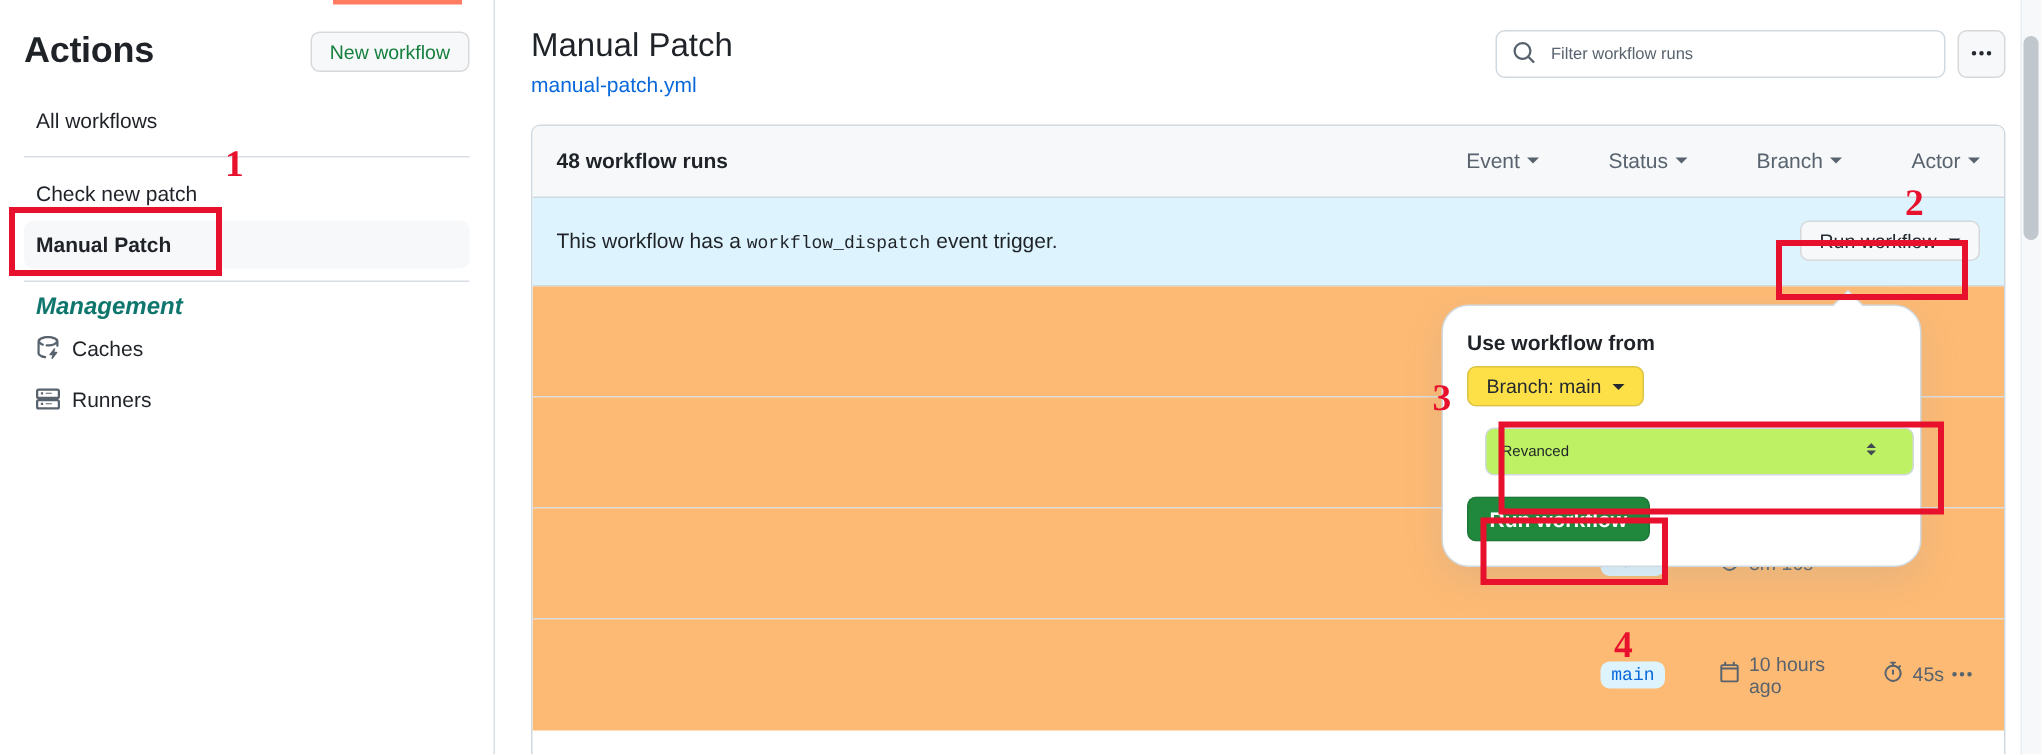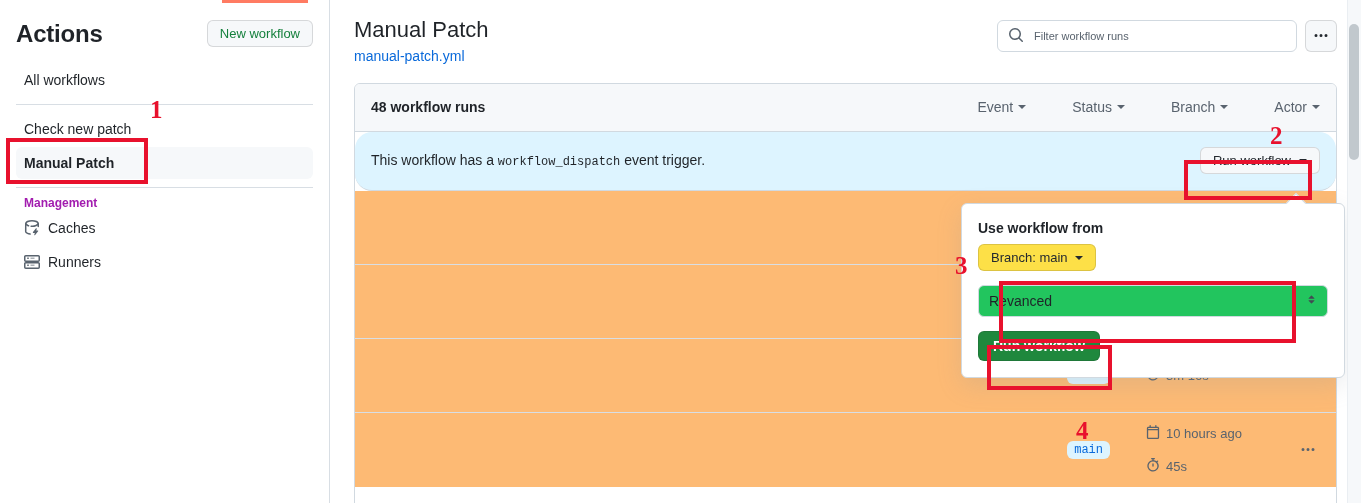--- a/index.html
+++ b/index.html
@@ -25,21 +25,21 @@
   #app { display:flex; width:1361px; height:503px; }
 
   
   #sidebar {
     width:330px; flex:0 0 330px; height:503px;
     border-right:1px solid #d8dee4;
     padding:0 16px;
     position:relative; background:#fff;
   }
   #sidebar-header {
-    display:flex; align-items:flex-start; justify-content:space-between;
+    display:flex; align-items:flex-end; justify-content:space-between;
     padding-top:20px; padding-bottom:4px;
   }
   #actions-title { font-size:24px; font-weight:600; letter-spacing:-.2px; }
   #new-workflow-btn {
     font-size:13px; padding:5px 12px;
     border:1px solid rgba(31,35,40,.15); border-radius:6px;
     background:#f6f8fa; color:#15803d; cursor:pointer; white-space:nowrap;
   }
   .nav-item {
     display:flex; align-items:center; gap:8px;
@@ -47,22 +47,22 @@
     border-radius:6px; font-size:14px; color:#1f2328;
     cursor:pointer; position:relative;
   }
   .nav-item.selected { background:#f6f8fa; font-weight:600; }
   .nav-item.selected::before {
     content:""; position:absolute; left:-9px; top:3px;
     width:3px; height:26px; border-radius:6px; background:#0969da;
   }
   .nav-divider { height:1px; background:#d8dee4; margin:8px 0; }
   .nav-section-title {
-    font-size:12px; font-weight:600; color:#a21caf;
-    padding:0 8px; margin:4px 0 2px;
+    font-size:16px; font-weight:600; color:#0f766e;
+    padding:0 8px; margin:4px 0 2px;font-style:italic;
   }
   .nav-icon { width:16px; height:16px; flex:0 0 16px; color:#59636e; display:block; }
   #all-workflows-item { margin-top:12px; }
 
   
   #main {
     flex:1 1 auto; height:503px; padding:0 24px 0 24px;
     position:relative; background:#fff; overflow:hidden;
   }
   #main-header { display:flex; align-items:flex-start; justify-content:space-between; padding-top:16px; }
@@ -100,21 +100,21 @@
   #runs-filters { display:flex; align-items:center; gap:24px; }
   .filter-drop {
     font-size:14px; color:#59636e; cursor:pointer;
     display:flex; align-items:center; gap:5px;margin-left:22px;
   }
   .caret { width:0;height:0;border-left:4px solid transparent;border-right:4px solid transparent;border-top:4px solid currentColor; }
 
   #dispatch-banner {
     display:flex; align-items:center; justify-content:space-between;
     height:59px; padding:0 16px; background:#ddf4ff;
-    border-bottom:1px solid #d1d9e0; font-size:14px;border-radius:17px;
+    border-bottom:1px solid #d1d9e0; font-size:14px;
   }
   #dispatch-text .mono { font-size:12px; }
   #run-workflow-btn {
     display:flex; align-items:center; gap:8px;
     font-size:13px; padding:5px 12px;
     border:1px solid rgba(31,35,40,.15); border-radius:6px;
     background:#f6f8fa; color:#24292f; cursor:pointer;
   }
 
   .run-row {
@@ -123,55 +123,56 @@
   }
   .run-row:last-child { border-bottom:none; }
   .run-main { flex:1 1 auto; }
   .branch-badge {
     font-size:12px; color:#0969da; background:#ddf4ff;
     border-radius:6px; padding:2px 7px;
     font-family:"Liberation Mono", monospace;
   }
   .run-meta {
     width:150px; flex:0 0 150px; margin-left:36px;
-    display:flex; flex-direction:column; gap:16px;
+    display:flex; flex-direction:row; gap:16px;
     font-size:13px; color:#59636e;
   }
   .meta-line { display:flex; align-items:center; gap:6px; }
   .row-kebab { width:24px; flex:0 0 24px; color:#59636e; display:flex; justify-content:center; }
 
   
   #run-panel {
-    position:absolute; left:631px; top:203px; width:384px;
-    background:#fff; border:1px solid #d1d9e0; border-radius:6px;
+    position:absolute; left:631px; top:203px; width:320px;
+    background:#fff; border:1px solid #d1d9e0; border-radius:18px;
     box-shadow:0 8px 24px rgba(140,149,159,.2); z-index:40; padding:16px;
   }
   #run-panel-arrow {
     position:absolute; top:-8px; right:41px; width:14px; height:14px;
     background:#fff; border-left:1px solid #d1d9e0; border-top:1px solid #d1d9e0;
     transform:rotate(45deg);
   }
   #use-workflow-from-label { font-size:14px; font-weight:600; margin-bottom:8px; }
   #branch-select-btn {
     display:inline-flex; align-items:center; gap:7px;
     font-size:13px; padding:5px 12px;
     border:1px solid rgba(31,35,40,.15); border-radius:6px;
     background:#fde047; color:#24292f; cursor:pointer; margin-bottom:14px;
   }
   #patch-field-label {
     font-family:"Liberation Mono", monospace;
     font-size:13px; font-weight:700; margin-bottom:7px; display:block;
   }
   #patch-required { color:#cf222e; font-weight:700; }
   #patch-select {
-    width:100%; height:32px; font-size:14px; color:#1f2328;
-    border:1px solid #d1d9e0; border-radius:6px; background:#22c55e;
+    width:100%; height:32px; font-size:10px; color:#1f2328;
+    border:1px solid #d1d9e0; border-radius:6px; background:#bef264;
     padding:0 26px 0 10px; font-family:inherit; cursor:pointer;
     appearance:none; -webkit-appearance:none;
     position:relative;
+    margin-left:12px;
   }
   #patch-select-wrap { position:relative; margin-bottom:14px; }
   #patch-select-arrows {
     position:absolute; right:10px; top:50%; transform:translateY(-50%);
     pointer-events:none; color:#424a53;
   }
   #panel-run-btn {
     display:inline-block; font-size:14px; font-weight:600; color:#fff;
     background:#1f883d; border:1px solid rgba(31,35,40,.15);
     border-radius:6px; padding:6px 14px; cursor:pointer;

